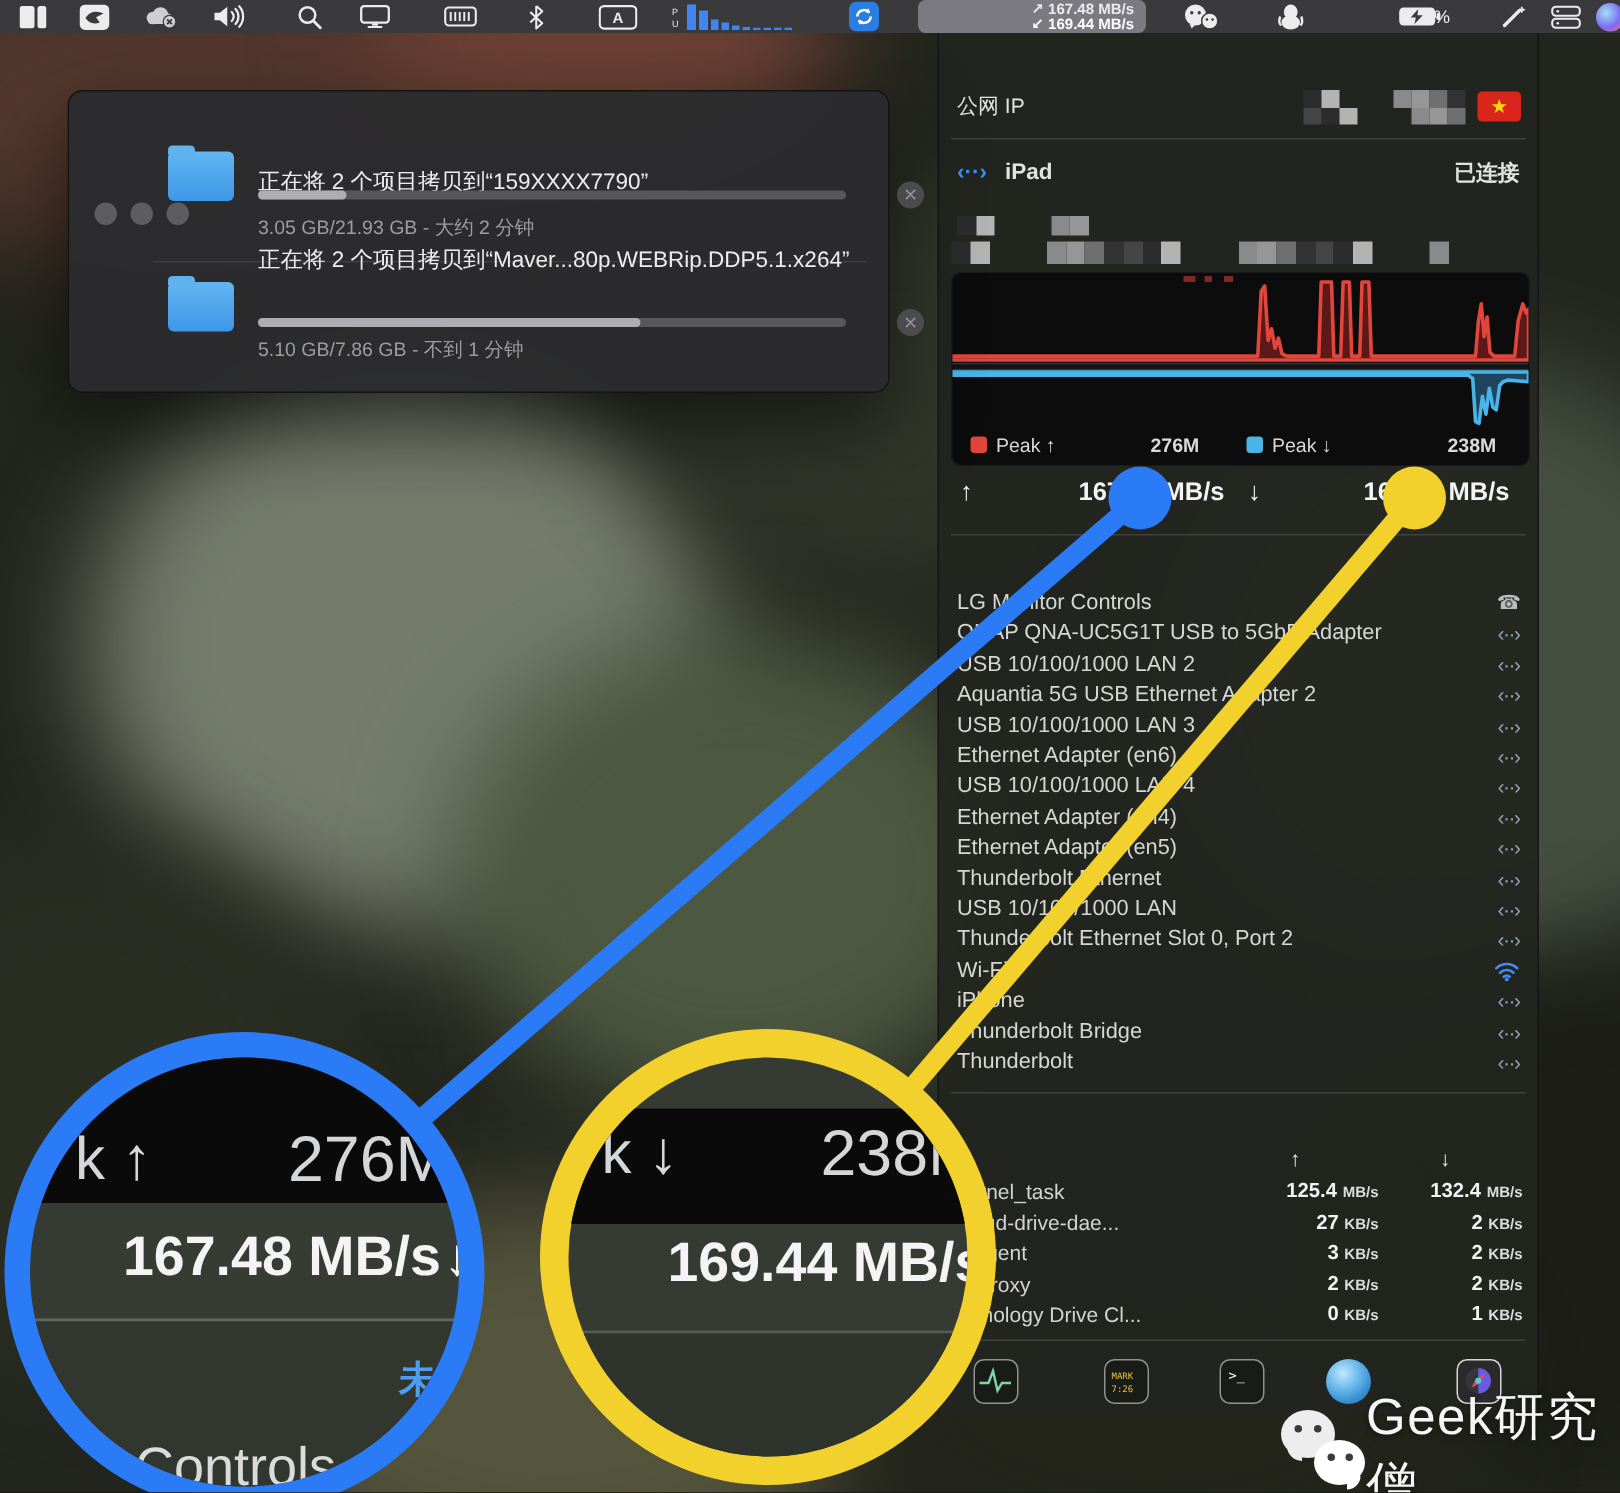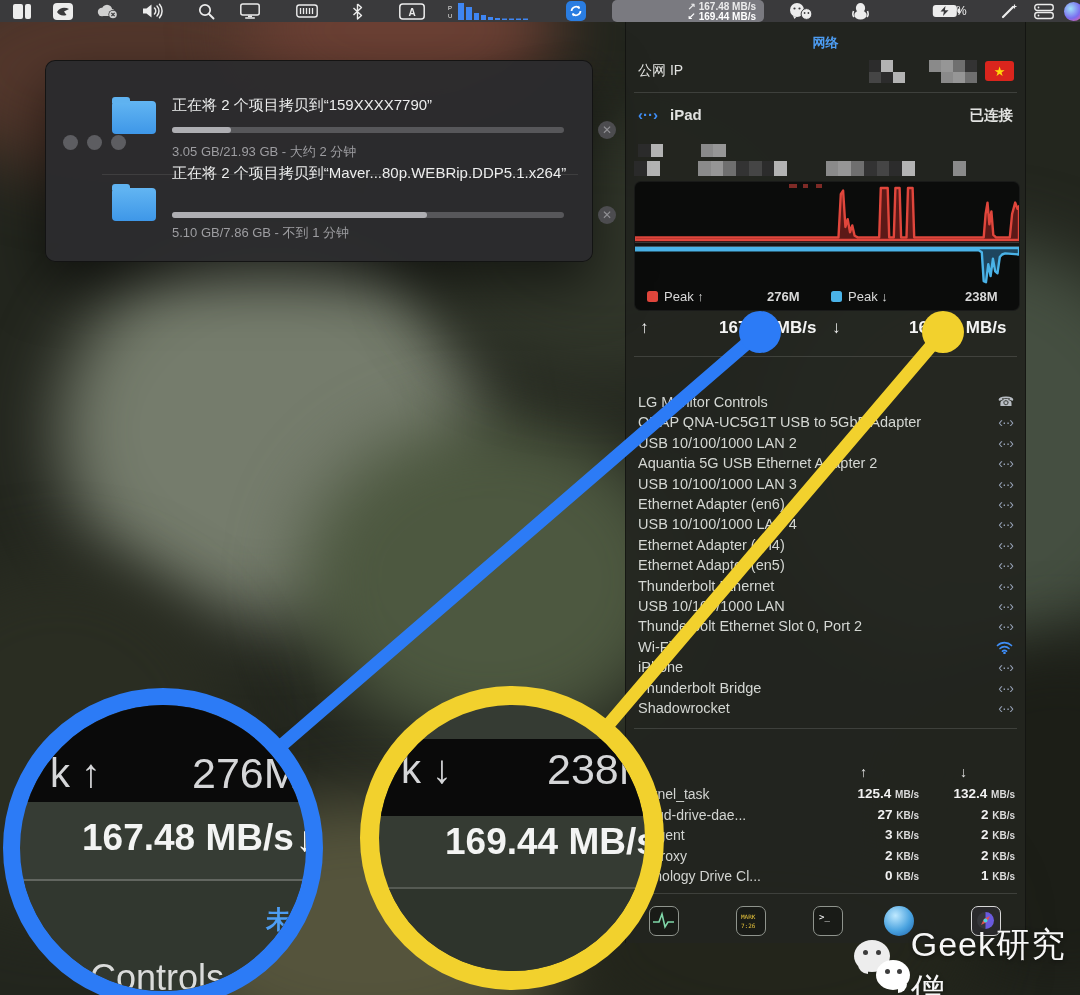--- a/index.html
+++ b/index.html
@@ -230,21 +230,20 @@
           <rect x="0.8" y="1.5" width="18.4" height="6" rx="2.5" stroke="#ececec" stroke-width="1.4" fill="none"></rect>
           <rect x="0.8" y="9.5" width="18.4" height="6" rx="2.5" stroke="#ececec" stroke-width="1.4" fill="none"></rect>
           <circle cx="4.5" cy="4.5" r="0.9" fill="#ececec"></circle>
           <circle cx="4.5" cy="12.5" r="0.9" fill="#ececec"></circle>
         </svg>
       </span>
     <span id="mb-siri"></span>
   </div>
 
   <div id="panel">
-    <div class="sect" style="top:12px">网络</div>
 
     <span class="prow-label" style="left:12px;top:40px">公网 IP</span>
     <div class="mosaic" id="mosaic-ip" style="left:243px;top:38px;width:108px;height:23px;grid-template-columns:repeat(9,1fr);grid-template-rows:repeat(2,1fr);">
         <div style="background: rgb(44, 44, 44);"></div>
         <div style="background: rgb(179, 179, 179);"></div>
         <div style="background: transparent;"></div>
         <div style="background: transparent;"></div>
         <div style="background: transparent;"></div>
         <div style="background: rgb(138, 138, 138);"></div>
         <div style="background: rgb(150, 150, 150);"></div>
@@ -405,21 +404,21 @@
         </div>
         <div class="iface-row" style="top: 265.2px;">
           <span class="iface-label">iPhone</span>
           <span class="iface-icon ethernet">‹··›</span>
         </div>
         <div class="iface-row" style="top: 285.6px;">
           <span class="iface-label">Thunderbolt Bridge</span>
           <span class="iface-icon ethernet">‹··›</span>
         </div>
         <div class="iface-row" style="top: 306px;">
-          <span class="iface-label">Shadowrocket</span>
+          <span class="iface-label">Thunderbolt</span>
           <span class="iface-icon ethernet">‹··›</span>
         </div>
       </div>
     <div class="pdiv" style="top:706px"></div>
 
     <span class="proc-head" style="right:158px;top:742px;position:absolute">↑</span>
     <span class="proc-head" style="right:58px;top:742px;position:absolute">↓</span>
     <div id="proc-list" style="position:absolute;left:0;top:764px;width:100%;">
         <div class="proc-row" style="top: 0px;">
           <span class="proc-name">kernel_task</span>
@@ -472,21 +471,21 @@
         </svg></div>
   </div>
 
   <div id="copywin">
     <span class="tdot" style="left:17px"></span>
     <span class="tdot" style="left:41px"></span>
     <span class="tdot" style="left:65px"></span>
 
     <div class="copy-row">
       <span class="folder" style="top:40px"></span>
-      <span class="copy-title" style="top:35px">正在将 2 个项目拷贝到“159XXXX7790”</span>
+      <span class="copy-title" style="top:51px">正在将 2 个项目拷贝到“159XXXX7790”</span>
       <div class="copy-bar" style="top:66px">
           <div class="copy-fill" style="width: 15%;"></div>
         </div>
       <span class="copy-x" style="top:60px">✕</span>
       <span class="copy-status" style="top:82px">3.05 GB/21.93 GB - 大约 2 分钟</span>
     </div>
     <div class="copy-divider" style="top:113px"></div>
     <div class="copy-row">
       <span class="folder" style="top:127px"></span>
       <span class="copy-title" style="top:103px">正在将 2 个项目拷贝到“Maver...80p.WEBRip.DDP5.1.x264”</span>

